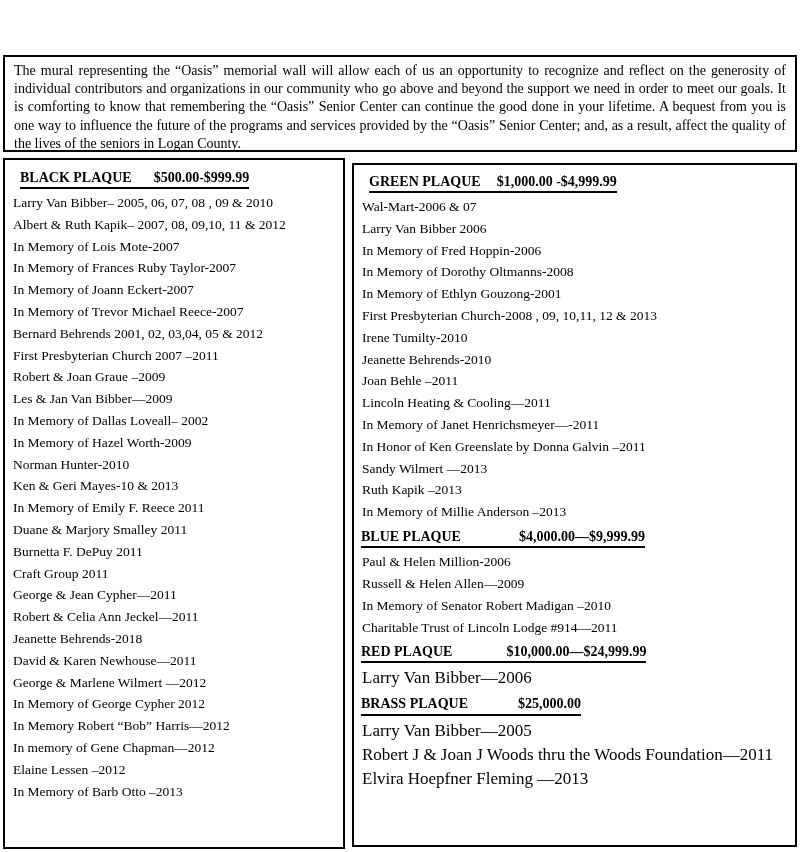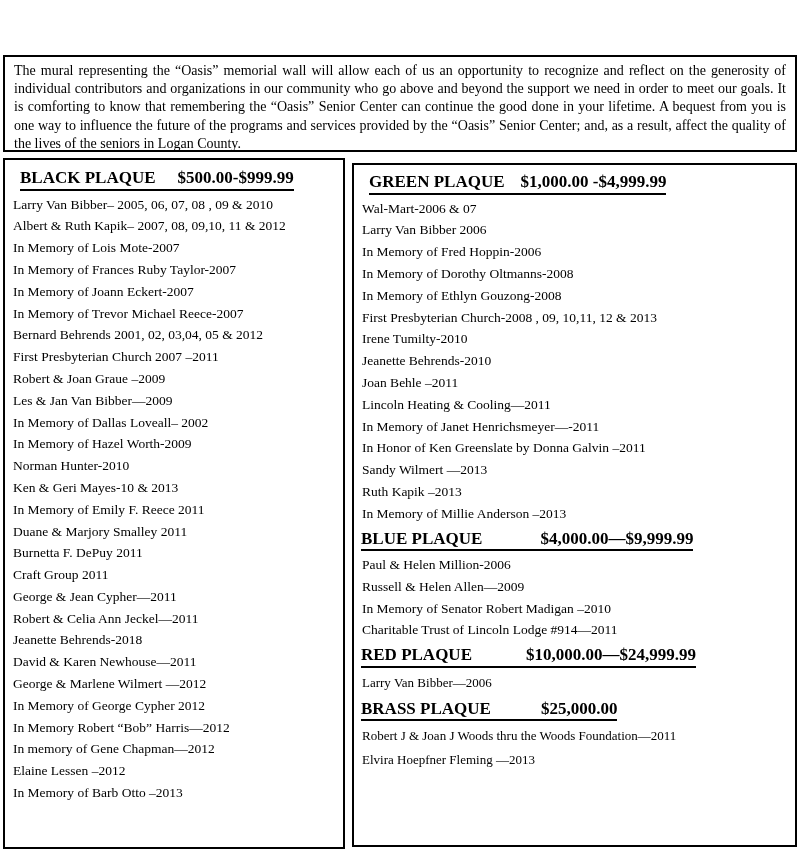--- a/index.html
+++ b/index.html
@@ -34,36 +34,36 @@
   .col {
     position:absolute; border:2px solid #000; background:#fff;
   }
   .col-left  { left:3px;   top:158px; width:342px; height:691px; padding:4px 4px 0 6px; }
   .col-right { left:352px; top:163px; width:445px; height:684px; padding:3px 6px 0 6px; }
   .sec-head { padding:4px 0 3px 1px; line-height:1.15; }
   .sec-head.indent { padding-left:9px; }
   .sec-underline {
     display:inline-block;
     border-bottom:2px solid #000;
-    font-weight:bold; font-size:17px;
+    font-weight:bold; font-size:14px;
     padding-bottom:1px;
     white-space:nowrap;
   }
   .gap { display:inline-block; height:1px; }
   .gap-black { width:22px; }
   .gap-green { width:16px; }
   .gap-blue  { width:58px; }
   .gap-red   { width:54px; }
   .gap-brass { width:50px; }
   .item {
     font-size:13.5px; line-height:21.8px;
     white-space:nowrap; overflow:hidden;
   }
   .sec-red .item, .sec-brass .item {
-    font-size:13px; line-height:24px;
+    font-size:17px; line-height:24px;
   }
   .list { padding-left:2px; }
 </style>
 </head>
 <body>
 
 <div>
 
   <div class="title-box">
     <div class="page-title">REFLECTION GIVING PROGRAM</div>
@@ -115,21 +115,21 @@
 
     <div class="sec-green">
       <div class="sec-head indent">
         <span class="sec-underline"><span>GREEN PLAQUE</span><span class="gap gap-green"></span><span>$1,000.00 -$4,999.99</span></span>
       </div>
       <div class="list">
           <div class="item">Wal-Mart-2006 &amp; 07</div>
           <div class="item">Larry Van Bibber 2006</div>
           <div class="item">In Memory of Fred Hoppin-2006</div>
           <div class="item">In Memory of Dorothy Oltmanns-2008</div>
-          <div class="item">In Memory of Ethlyn Gouzong-2008</div>
+          <div class="item">In Memory of Ethlyn Gouzong-2001</div>
           <div class="item">First Presbyterian Church-2008 , 09, 10,11, 12 &amp; 2013</div>
           <div class="item">Irene Tumilty-2010</div>
           <div class="item">Jeanette Behrends-2010</div>
           <div class="item">Joan Behle –2011</div>
           <div class="item">Lincoln Heating &amp; Cooling—2011</div>
           <div class="item">In Memory of  Janet Henrichsmeyer—-2011</div>
           <div class="item">In Honor of Ken Greenslate  by Donna Galvin –2011</div>
           <div class="item">Sandy Wilmert —2013</div>
           <div class="item">Ruth Kapik –2013</div>
           <div class="item">In Memory of Millie Anderson –2013</div>
@@ -155,20 +155,21 @@
       <div class="list">
           <div class="item">Larry Van Bibber—2006</div>
         </div>
     </div>
 
     <div class="sec-brass">
       <div class="sec-head">
         <span class="sec-underline"><span>BRASS PLAQUE</span><span class="gap gap-brass"></span><span>$25,000.00</span></span>
       </div>
       <div class="list">
+          <div class="item">Larry Van Bibber—2005</div>
           <div class="item">Robert J &amp; Joan J Woods thru the Woods Foundation—2011</div>
           <div class="item">Elvira Hoepfner Fleming —2013</div>
         </div>
     </div>
 
   </div>
 
 </div>
 
 </body></html>

